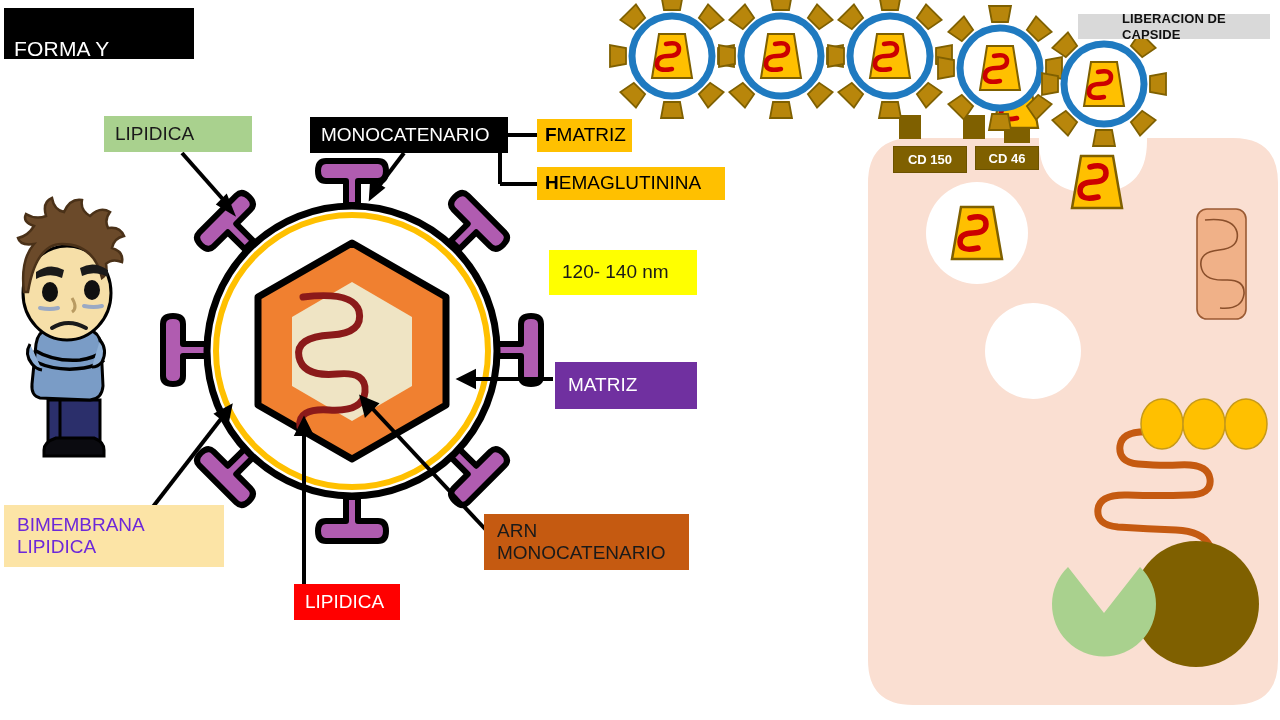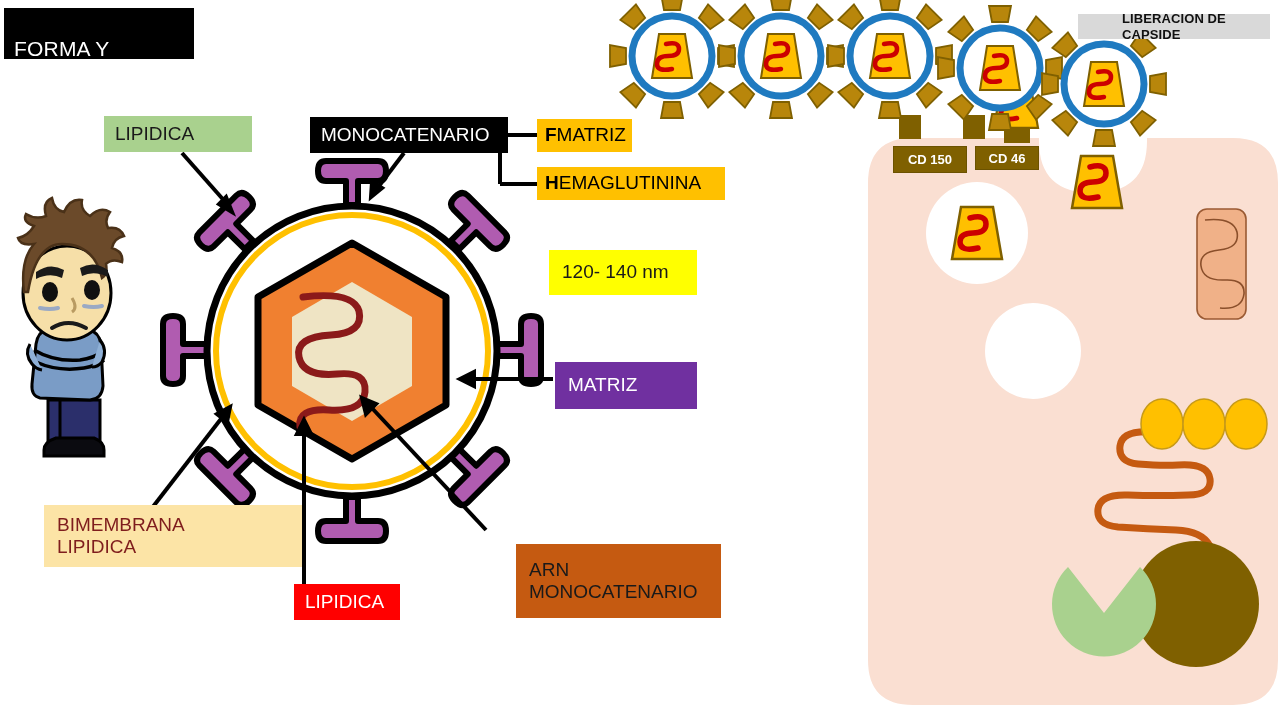--- a/index.html
+++ b/index.html
@@ -84,37 +84,35 @@
   .box-matriz {
     left: 555px; top: 362px;
     width: 142px; height: 47px;
     background: #7030a0;
     color: #ffffff;
     font-size: 19px;
     padding-left: 13px;
   }
   .box-bimembrana {
     left: 4px; top: 505px;
-    width: 258px; height: 62px;
+    width: 220px; height: 62px;
     background: #fce4a6;
-    color: #7f1d1d;
+    color: #6d28d9;
     font-size: 19px;
     padding-left: 13px;
     align-items: center;
-    margin-left: 40px;
   }
   .box-arn {
-    left: 484px; top: 544px;
-    width: 205px; height: 74px;
+    left: 484px; top: 514px;
+    width: 205px; height: 56px;
     background: #c55a11;
     color: #1a1a1a;
     font-size: 19px;
     padding-left: 13px;
     align-items: center;
-    margin-left: 32px;
   }
   .box-capside {
     left: 294px; top: 584px;
     width: 106px; height: 36px;
     background: #ff0000;
     color: #ffffff;
     font-size: 19px;
     padding-left: 11px;
   }
   .box-liberacion {

